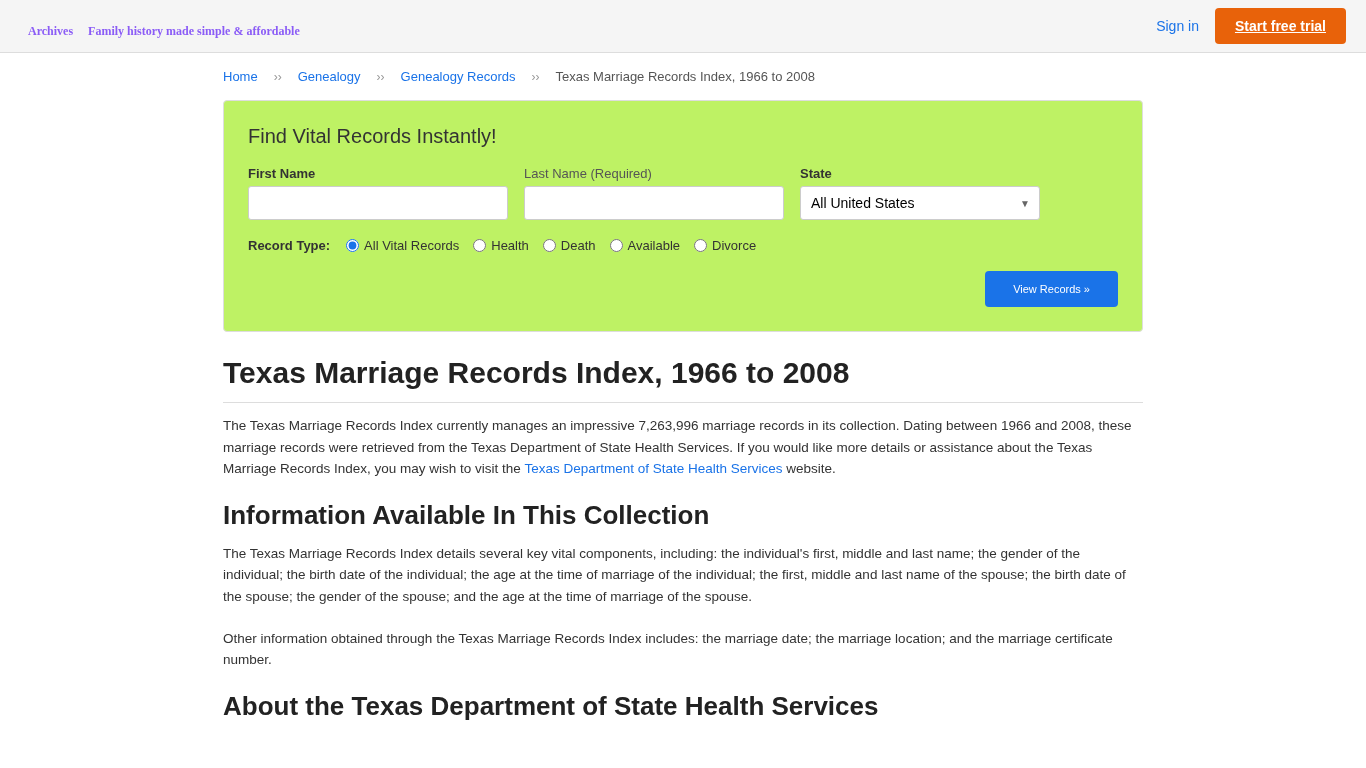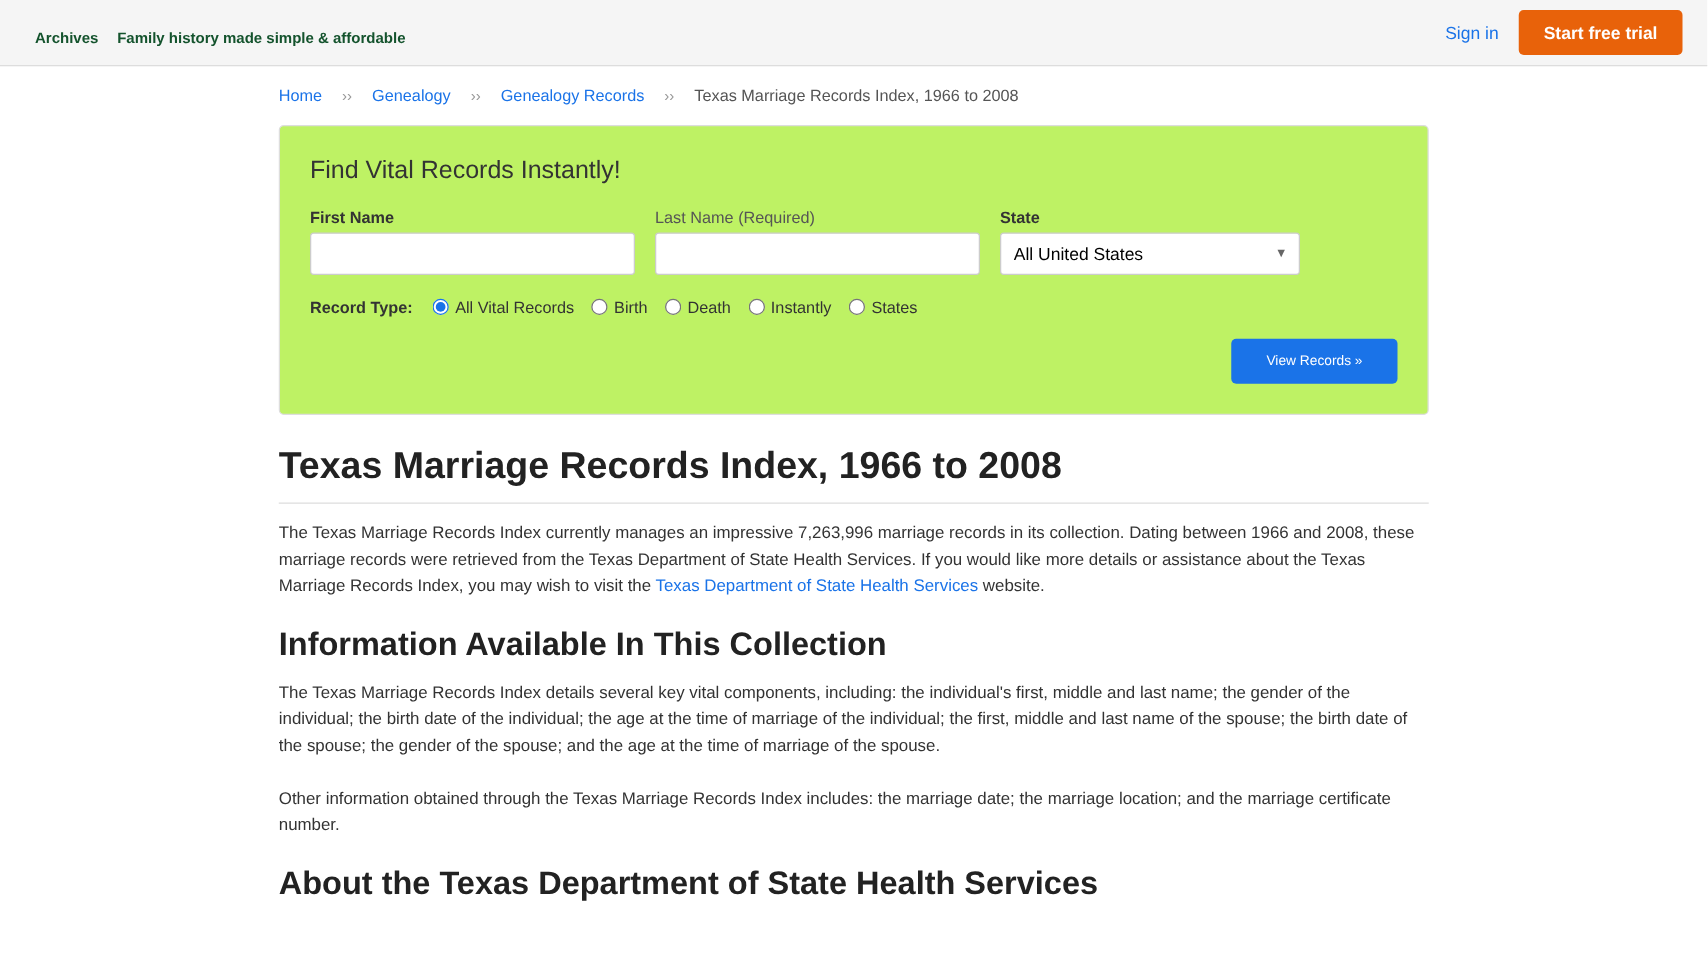--- a/index.html
+++ b/index.html
@@ -21,23 +21,23 @@
     }
     .logo {
       font-size: 28px;
       font-weight: bold;
       color: #333;
       font-family: Georgia, serif;
       font-style: italic;
     }
     .logo span {
       font-size: 12px;
-      color: #14532d;
+      color: #8b5cf6;
       font-style: normal;
-      font-family: Liberation Sans, sans-serif;
+      font-family: Liberation Serif, serif;
       margin-left: 8px;
     }
     .header-right {
       display: flex;
       align-items: center;
       gap: 16px;
     }
     .sign-in-link {
       color: #1a73e8;
       text-decoration: none;
@@ -45,20 +45,21 @@
     }
     .start-trial-btn {
       background: #e8620a;
       color: #fff;
       border: none;
       padding: 10px 20px;
       font-size: 14px;
       font-weight: bold;
       border-radius: 4px;
       cursor: pointer;
+      text-decoration: underline;
     }
 
     
     .main-content {
       max-width: 960px;
       margin: 0 auto;
       padding: 16px 20px;
     }
 
     
@@ -328,33 +329,33 @@
 
     <div class="record-type-row">
       <span class="record-type-label">Record Type:</span>
       <div class="radio-options">
         <label class="radio-option">
           <input type="radio" name="record_type" value="all" checked="" style="">
           <span>All Vital Records</span>
         </label>
         <label class="radio-option">
           <input type="radio" name="record_type" value="birth" style="">
-          <span>Birth</span>
+          <span>Health</span>
         </label>
         <label class="radio-option">
           <input type="radio" name="record_type" value="death" style="">
           <span>Death</span>
         </label>
         <label class="radio-option">
           <input type="radio" name="record_type" value="marriage" style="">
-          <span>Instantly</span>
+          <span>Available</span>
         </label>
         <label class="radio-option">
           <input type="radio" name="record_type" value="divorce" style="">
-          <span>States</span>
+          <span>Divorce</span>
         </label>
       </div>
     </div>
 
     <div class="view-records-row">
       <button class="view-records-btn">View Records »</button>
     </div>
   </div>
 
   <h1 class="page-title">Texas Marriage Records Index, 1966 to 2008</h1>

